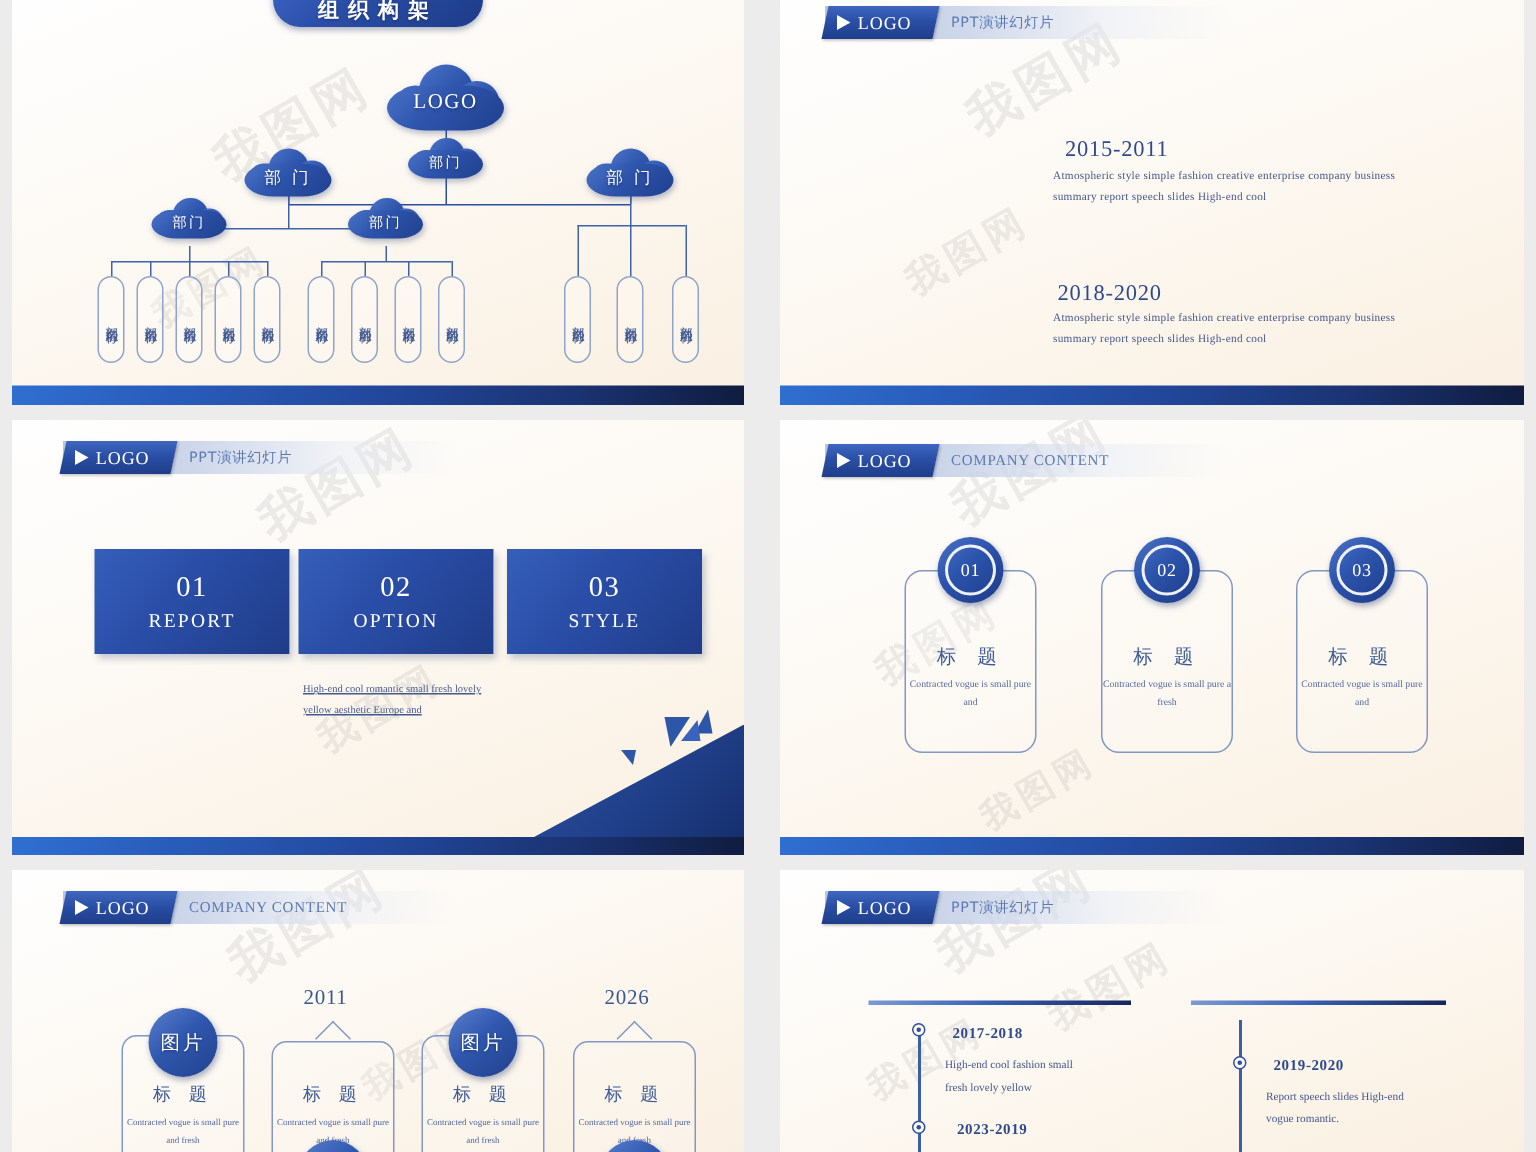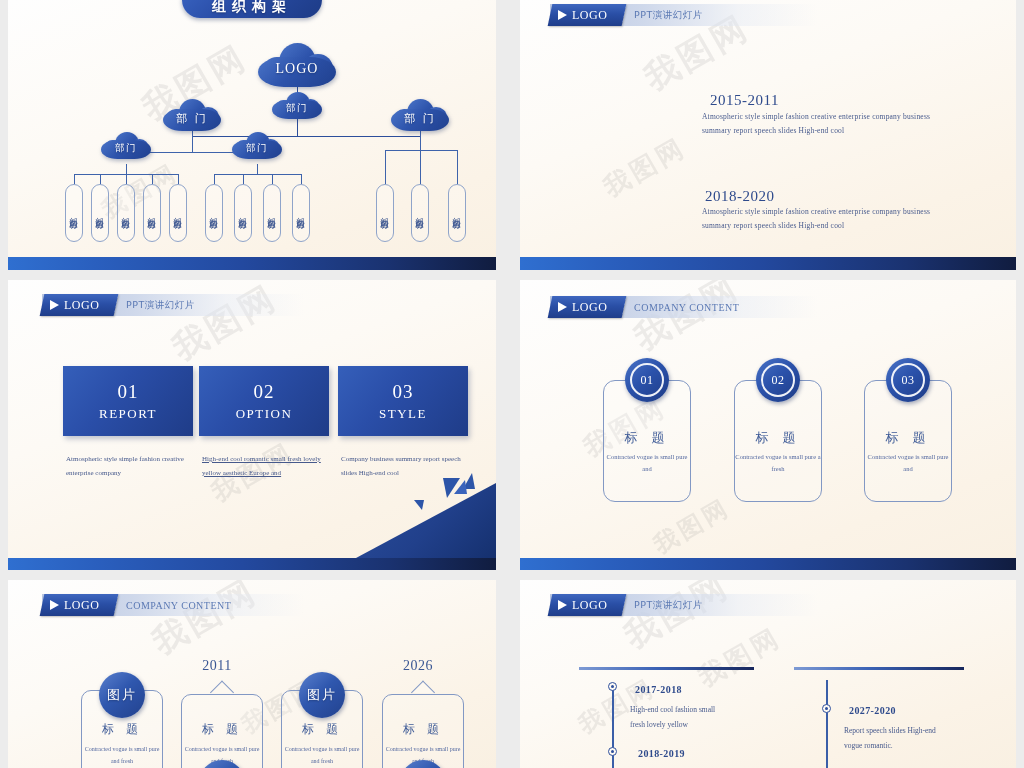--- a/index.html
+++ b/index.html
@@ -462,33 +462,31 @@
         <span class="tri"></span>
         <span class="logo-text">LOGO</span>
       </div>
       <span class="hdr-sub cn">PPT演讲幻灯片</span>
     </div>
 
     <div class="rcard" style="left:55px; top:86px;">
       <div class="num">01</div>
       <div class="lbl">REPORT</div>
     </div>
-    <div class="rdesc" style="left:58px; top:172px;">Atmospheric style simple fashion creative enterprise company</div>
 
     <div class="rcard" style="left:191px; top:86px;">
       <div class="num">02</div>
       <div class="lbl">OPTION</div>
     </div>
     <div class="rdesc" style="left:194px; top:172px;text-decoration:underline;">High-end cool romantic small fresh lovely yellow aesthetic Europe and</div>
 
     <div class="rcard" style="left:330px; top:86px;">
       <div class="num">03</div>
       <div class="lbl">STYLE</div>
     </div>
-    <div class="rdesc" style="left:333px; top:172px;">Company business summary report speech slides High-end cool</div>
 
     <div class="corner-wedge"></div>
     <div class="shard" style="left:455px; top:193px; border-left:9px solid transparent; border-right:3px solid transparent; border-bottom:16px solid #2d55a8;"></div>
     <div class="shard" style="left:435px; top:198px; border-left:4px solid transparent; border-right:13px solid transparent; border-top:20px solid #2d55a8;"></div>
     <div class="shard" style="left:446px; top:200px; border-left:11px solid transparent; border-right:2px solid transparent; border-bottom:14px solid #3a63bb;"></div>
     <div class="shard" style="left:406px; top:220px; border-left:8px solid transparent; border-right:2px solid transparent; border-top:10px solid #2d55a8;"></div>
 
     <div class="footerbar"></div>
   </div>
 
@@ -592,24 +590,24 @@
       <span class="hdr-sub cn">PPT演讲幻灯片</span>
     </div>
 
     <div class="tl-rule" style="left:59px; top:87px; width:175px;"></div>
     <div class="tl-axis" style="left:92px; top:104px; height:100px;"></div>
     <div class="tl-dot" style="left:88px; top:102px;"></div>
     <div class="tl-year" style="left:115px; top:104px;">2017-2018</div>
     <div class="tl-body" style="left:110px; top:122px;">High-end cool fashion small</div>
     <div class="tl-body" style="left:110px; top:137px;">fresh lovely yellow</div>
     <div class="tl-dot" style="left:88px; top:167px;"></div>
-    <div class="tl-year" style="left:118px; top:168px;">2018-2019</div>
+    <div class="tl-year" style="left:118px; top:168px;">2023-2019</div>
 
     <div class="tl-rule" style="left:274px; top:87px; width:170px;"></div>
     <div class="tl-axis" style="left:306px; top:100px; height:110px;"></div>
     <div class="tl-dot" style="left:302px; top:124px;"></div>
-    <div class="tl-year" style="left:329px; top:125px;">2027-2020</div>
+    <div class="tl-year" style="left:329px; top:125px;">2019-2020</div>
     <div class="tl-body" style="left:324px; top:143px;">Report speech slides High-end</div>
     <div class="tl-body" style="left:324px; top:158px;">vogue romantic.</div>
 
   </div>
 
 </div>
 
 </body></html>

